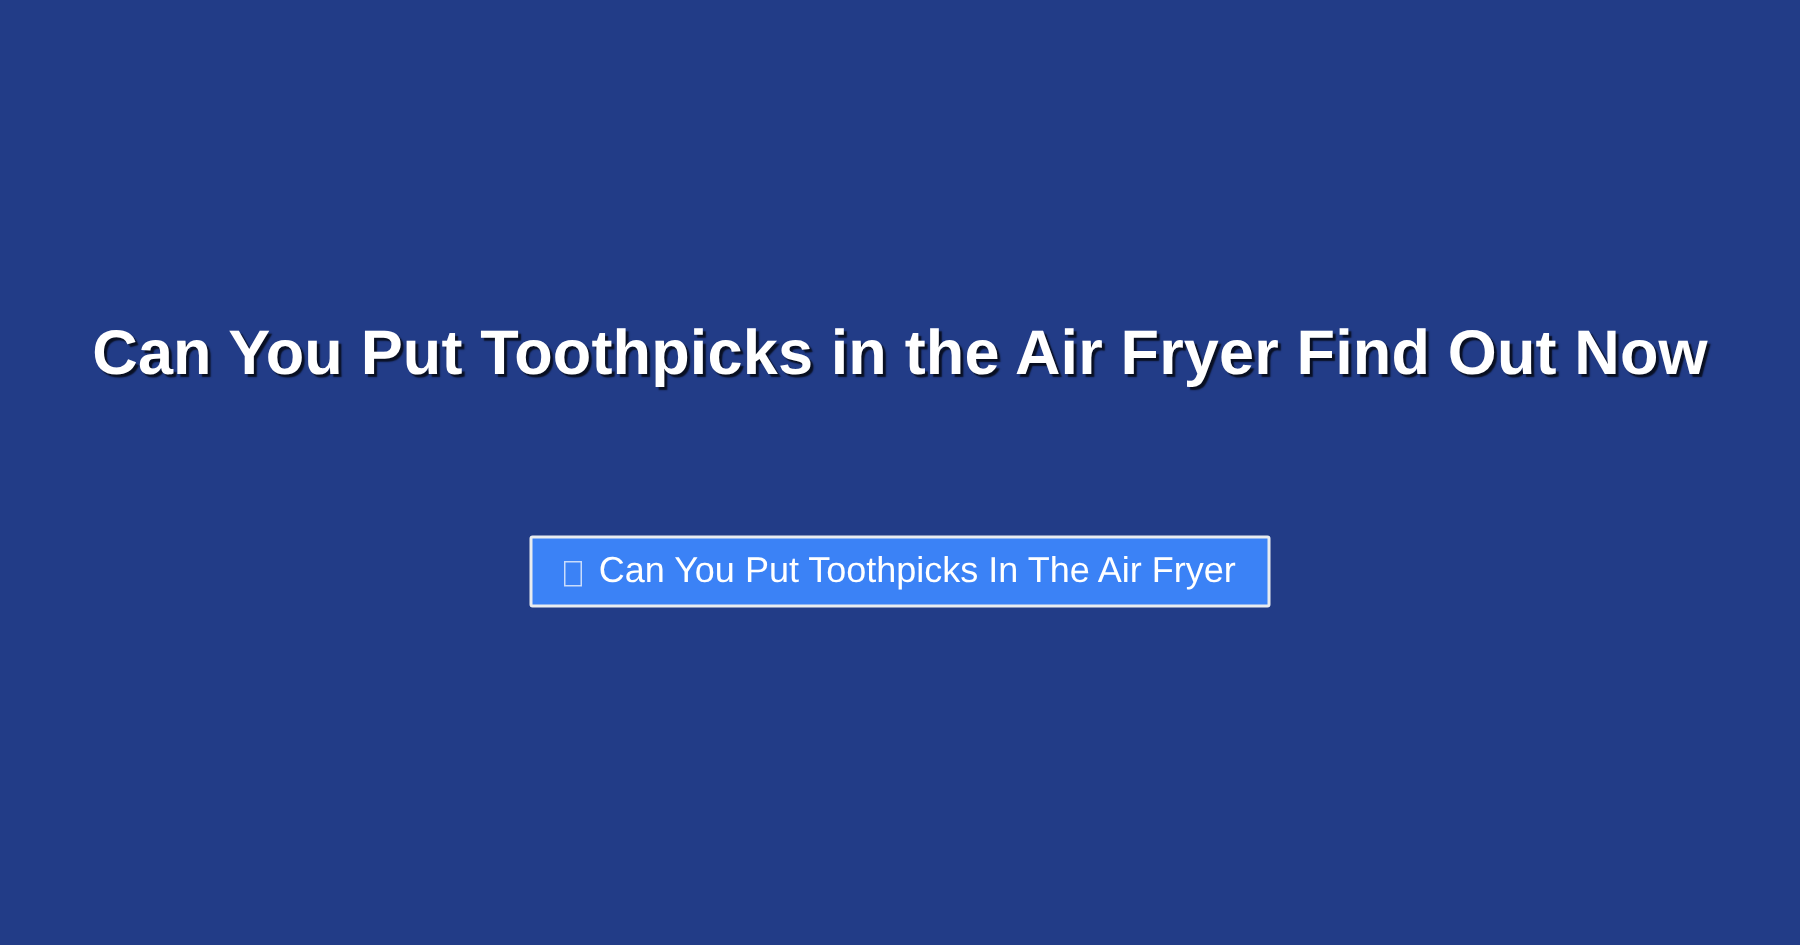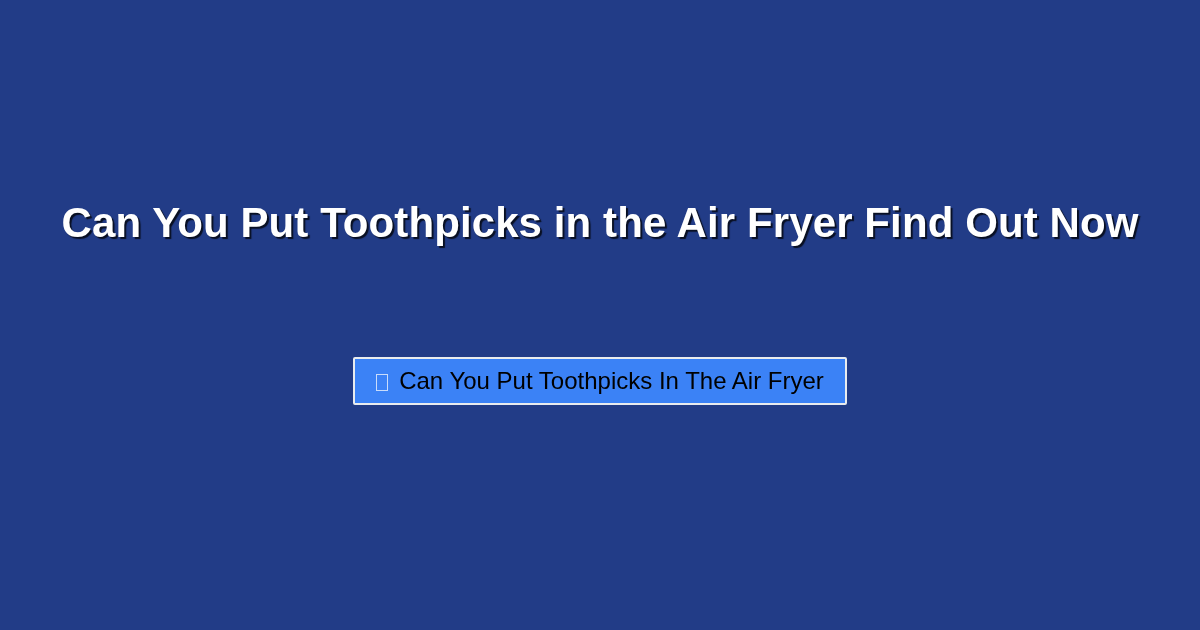--- a/index.html
+++ b/index.html
@@ -22,21 +22,21 @@
     display: flex;
     flex-direction: column;
     align-items: center;
     justify-content: flex-start;
     box-sizing: border-box;
   }
 
   
   .title-block {
     position: absolute;
-    top: 192px;
+    top: 204px;
     left: 0;
     width: 1200px;
     text-align: center;
   }
 
   .page-title {
     margin: 0;
     padding: 0 36px;
     font-family: "Liberation Sans", sans-serif;
     font-size: 42px;
@@ -67,21 +67,21 @@
     height: 48px;
     padding: 0 21px;
     box-sizing: border-box;
     background: #3B82F6;
     border: 2px solid #E9ECEF;
     border-radius: 2px;
     font-family: "Liberation Sans", sans-serif;
     font-size: 24px;
     font-weight: 400;
     line-height: 1;
-    color: #000000;
+    color: #ffffff;
     white-space: nowrap;
     cursor: pointer;
   }
 
   
   .tofu-glyph {
     display: inline-block;
     width: 12px;
     height: 17px;
     border: 1.5px solid #C9DCFB;

